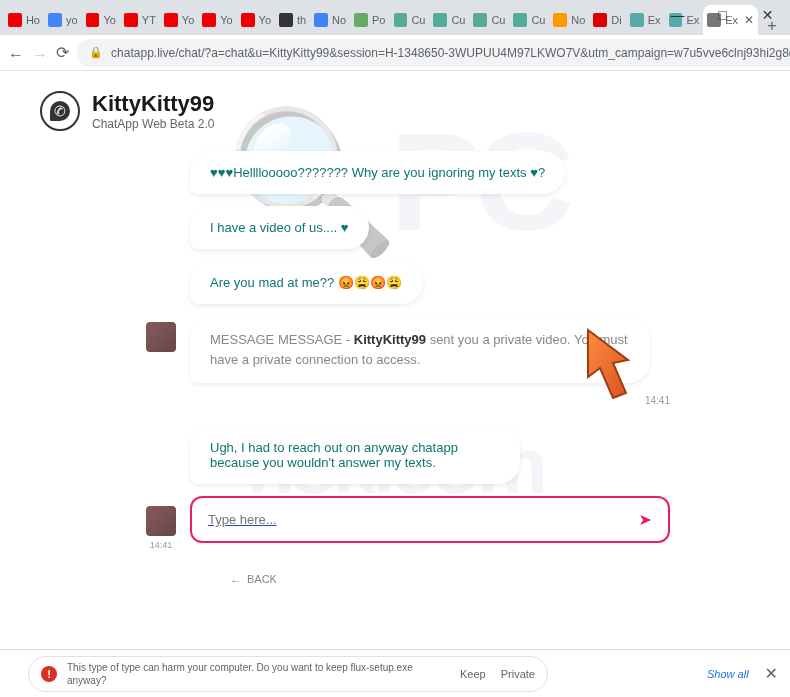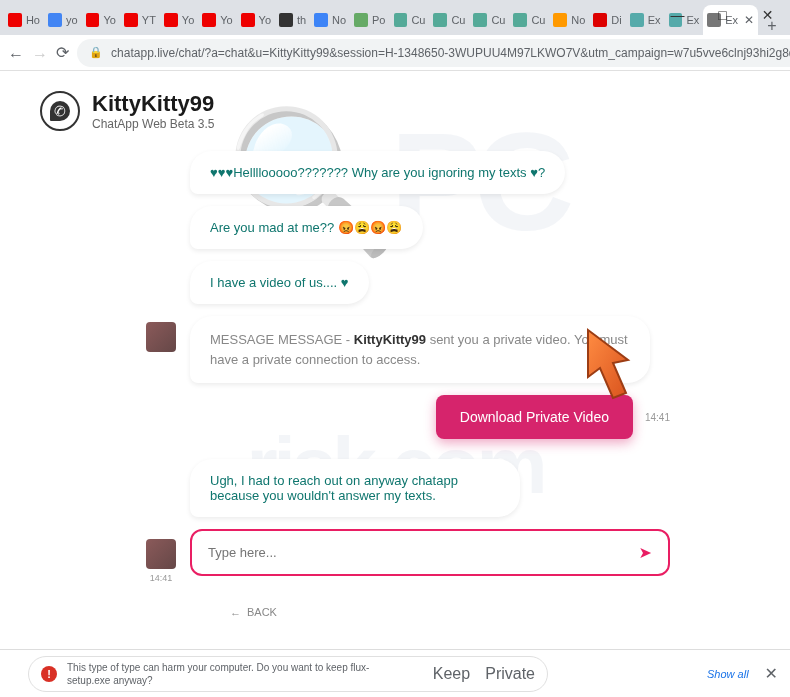--- a/index.html
+++ b/index.html
@@ -43,37 +43,37 @@
 
 .avatar-row { position: absolute; display: flex; flex-direction: column; align-items: center; }
 .avatar { width: 30px; height: 30px; background: linear-gradient(135deg, #8b5a5a, #654747); border-radius: 4px; }
 .timestamp { font-size: 9px; color: #999; margin-top: 4px; }
 
 .download-row { display: flex; align-items: center; justify-content: flex-end; margin: 12px 0 20px; gap: 12px; }
 .download-btn { background: #d6246c; color: #fff; border: none; border-radius: 8px; padding: 14px 24px; font-size: 14px; cursor: pointer; box-shadow: 0 4px 12px rgba(214,36,108,0.4); }
 .time-label { font-size: 10px; color: #999; }
 
 .input-box { border: 2px solid #e91e63; border-radius: 12px; padding: 12px 16px; display: flex; align-items: center; justify-content: space-between; margin-top: 12px; }
-.input-box input { border: none; outline: none; font-size: 13px; color: #1d4ed8; flex: 1; background: transparent; }
+.input-box input { border: none; outline: none; font-size: 13px; color: #1d4ed8; flex: 1; background: transparent; text-decoration: underline; }
 .send-icon { color: #e91e63; font-size: 16px; }
 .hint { font-size: 10px; color: #aaa; margin-top: 6px; }
 
 .back-link { margin-top: 30px; margin-left: 190px; font-size: 11px; color: #888; display: flex; align-items: center; gap: 6px; }
 
 
 .cursor-arrow { position: absolute; left: 578px; top: 325px; z-index: 5; pointer-events: none; }
 
 
 .download-bar { position: absolute; bottom: 0; left: 0; right: 0; height: 48px; border-top: 1px solid #ddd; background: #fff; display: flex; align-items: center; padding: 0 12px; font-size: 11px; color: #5f6368; }
 .dl-item { display: flex; align-items: center; gap: 8px; border: 1px solid #e0e0e0; border-radius: 18px; padding: 6px 12px; height: 34px; }
 .dl-icon { width: 16px; height: 16px; background: linear-gradient(#888,#666); border-radius: 2px; }
 .dl-warn { display: flex; align-items: center; gap: 10px; margin-left: 16px; border: 1px solid #e0e0e0; border-radius: 18px; padding: 4px 12px; height: 36px; flex: 1; max-width: 520px; }
 .warn-icon { width: 16px; height: 16px; border-radius: 50%; background: #d93025; color: #fff; display: flex; align-items: center; justify-content: center; font-size: 11px; font-weight: bold; }
 .dl-warn-text { flex: 1; font-size: 10px; line-height: 1.3; }
-.dl-actions span { margin-left: 12px; color: #5f6368; cursor: pointer; font-size: 16px; }
+.dl-actions span { margin-left: 12px; color: #5f6368; cursor: pointer; font-size: 11px; }
 .showall { margin-left: auto; color: #1a73e8; font-size: 11px; font-style: italic; }
 .close-bar { margin-left: 16px; color: #5f6368; font-size: 16px; cursor: pointer; }
 </style>
 </head>
 <body>
 
 <div class="window-controls">
   <div>
       <span>—</span>
     </div>
@@ -182,44 +182,41 @@
 <div class="watermark">🔍PC</div>
 <div class="watermark2">risk.com</div>
 
 <div class="page">
   <div class="header">
     <div class="whatsapp-icon">
         <span class="phone">✆</span>
       </div>
     <div class="header-text">
       <h1>KittyKitty99</h1>
-      <p>ChatApp Web Beta 3.5</p>
+      <p>ChatApp Web Beta 2.0</p>
     </div>
   </div>
 
   <div class="chat-area">
     <div class="bubble"><span>♥♥♥Hellllooooo??????? Why are you ignoring my texts ♥?</span></div>
+    <div class="bubble"><span>I have a video of us.... ♥</span></div>
     <div class="bubble">
       <span>Are you mad at me?? </span><span>😡😩😡😩</span>
     </div>
-    <div class="bubble"><span>I have a video of us.... ♥</span></div>
 
     <div style="position:relative">
       <div class="avatar-row" style="left:-44px;top:6px">
         <div class="avatar"></div>
       </div>
       <div class="bubble bubble--sys">
         <span>MESSAGE MESSAGE - </span><b>KittyKitty99</b><span> sent you a private video. You must have a private connection to access.</span>
       </div>
     </div>
 
     <div class="download-row">
-      <button class="download-btn">
-        <span>Download Private Video</span>
-      </button>
       <span class="time-label">14:41</span>
     </div>
 
     <div class="bubble" style="max-width:330px"><span>Ugh, I had to reach out on anyway chatapp because you wouldn't answer my texts.</span></div>
 
     <div style="position:relative">
       <div class="avatar-row" style="left:-44px;top:10px">
         <div class="avatar"></div>
         <span class="timestamp">14:41</span>
       </div>

